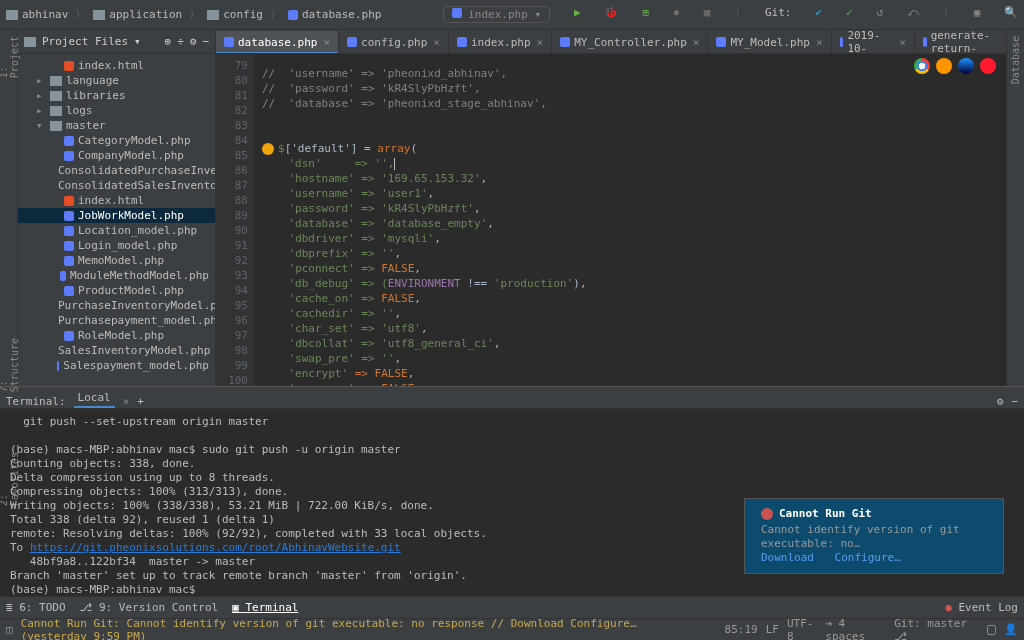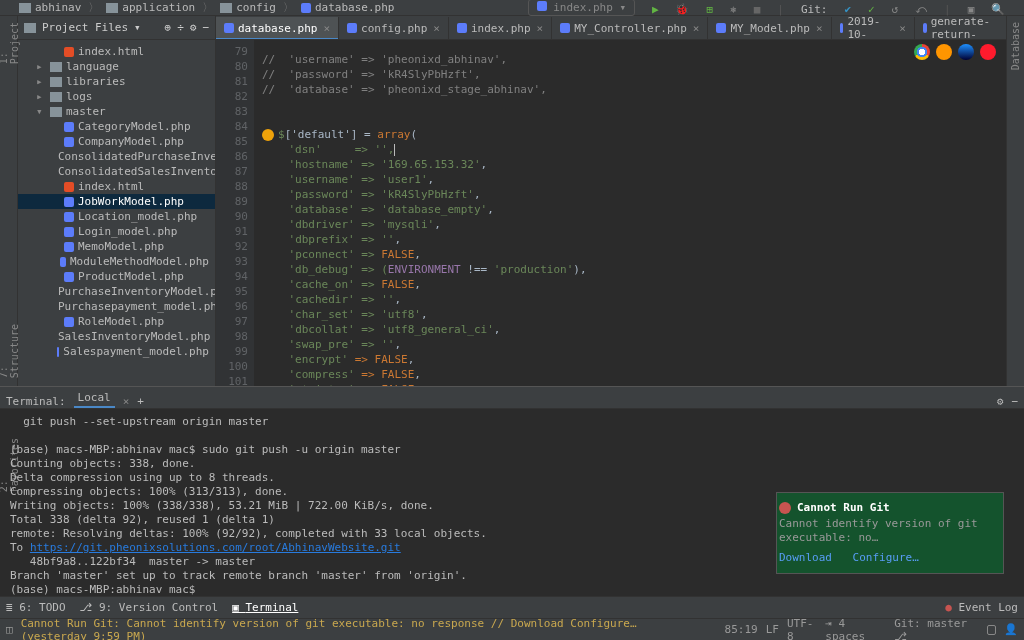--- a/index.html
+++ b/index.html
@@ -1,22 +1,22 @@
 <!DOCTYPE html>
 <html><head>
 <meta charset="utf-8">
 <style>
 *{margin:0;padding:0;box-sizing:border-box;font-family:Menlo,Monaco,Consolas,monospace;font-size:11px}
 body{background:#2b2b2b;color:#a9b7c6;width:1024px;height:640px;overflow:hidden;display:flex;flex-direction:column}
-.nav-bar{height:16px;background:#3c3f41;display:flex;align-items:center;padding:0 19px;border-bottom:1px solid #323232;color:#bbb}
+.nav-bar{height:30px;background:#3c3f41;display:flex;align-items:center;padding:0 6px;border-bottom:1px solid #323232;color:#bbb}
 .nav-bar .crumb{display:flex;align-items:center;gap:4px}
 .nav-bar .sep{margin:0 3px;color:#777}
 .ico-folder{display:inline-block;width:12px;height:10px;background:#87939a}
 .ico-php{display:inline-block;width:10px;height:10px;border-radius:2px;background:#5c7cfa}
-.nav-right{margin-left:auto;display:flex;align-items:flex-end;gap:17px;color:#888}
+.nav-right{margin-left:auto;display:flex;align-items:flex-start;gap:24px;color:#888}
 .run-green{color:#62b543}
 .run-bug{color:#62b543}
 .git-lbl{color:#bbb}
 .main{flex:1;display:flex;min-height:0}
 .left-tabs{width:18px;background:#3c3f41;border-right:1px solid #323232;display:flex;flex-direction:column;align-items:center;color:#888;padding-top:6px;gap:60px}
 .vert{writing-mode:vertical-rl;transform:rotate(180deg);font-size:10px}
 .right-tabs{width:18px;background:#3c3f41;border-left:1px solid #323232;display:flex;flex-direction:column;align-items:center;color:#888;padding-top:6px;gap:60px}
 .sidebar{width:198px;background:#3c3f41;border-right:1px solid #323232;display:flex;flex-direction:column}
 .sidebar-head{height:24px;display:flex;align-items:center;padding:0 6px;border-bottom:1px solid #323232;color:#ccc;gap:6px}
 .sidebar-head .spacer{flex:1}
@@ -47,24 +47,24 @@
 .bulb{display:inline-block;width:12px;height:12px;background:#f0a30a;border-radius:50%;margin-right:4px;vertical-align:middle}
 .caret{display:inline-block;width:1px;height:12px;background:#bbb;vertical-align:middle;animation:blink 1s step-end infinite}
 @keyframes blink{50%{opacity:0}}
 .term-panel{height:210px;background:#2b2b2b;border-top:1px solid #555;display:flex;flex-direction:column}
 .term-head{height:22px;background:#3c3f41;display:flex;align-items:flex-end;padding:0 6px;color:#bbb;gap:8px;border-bottom:1px solid #323232}
 .term-head .tab-local{border-bottom:2px solid #4a88c7;padding:2px 4px}
 .term-head .spacer{flex:1}
 .term-body{flex:1;padding:6px 10px;line-height:14px;color:#bbb;position:relative;overflow:hidden;display:flex}
 .term-content{flex:1}
 .term-body a{color:#287bde;text-decoration:underline}
-.notif{position:absolute;right:20px;bottom:22px;width:228px;background:#14532d;border:1px solid #555;padding:8px 2px;color:#bbb}
+.notif{position:absolute;right:20px;bottom:22px;width:260px;background:#0c4a6e;border:1px solid #555;padding:8px 16px;color:#bbb}
 .notif .title{color:#fff;font-weight:bold;display:flex;align-items:center;gap:6px}
 .notif .err-ico{display:inline-block;width:12px;height:12px;background:#c75450;border-radius:50%}
-.notif .links{margin-top:6px}
+.notif .links{}
 .notif .links span{color:#589df6;margin-right:14px;cursor:pointer}
 .tool-tabs{height:22px;background:#3c3f41;border-top:1px solid #323232;display:flex;align-items:center;padding:0 6px;gap:14px;color:#bbb}
 .tool-tabs .active{color:#fff;text-decoration:underline}
 .tool-tabs .spacer{flex:1}
 .event-log{color:#c75450}
 .status-bar{height:22px;background:#3c3f41;border-top:1px solid #323232;display:flex;align-items:center;padding:0 6px;gap:8px;color:#999}
 .status-bar .spacer{flex:1}
 .status-bar .warn{color:#c9a84f}
 .lock{display:inline-block;width:10px;height:10px;border:1px solid #888;border-radius:2px}
 </style>

